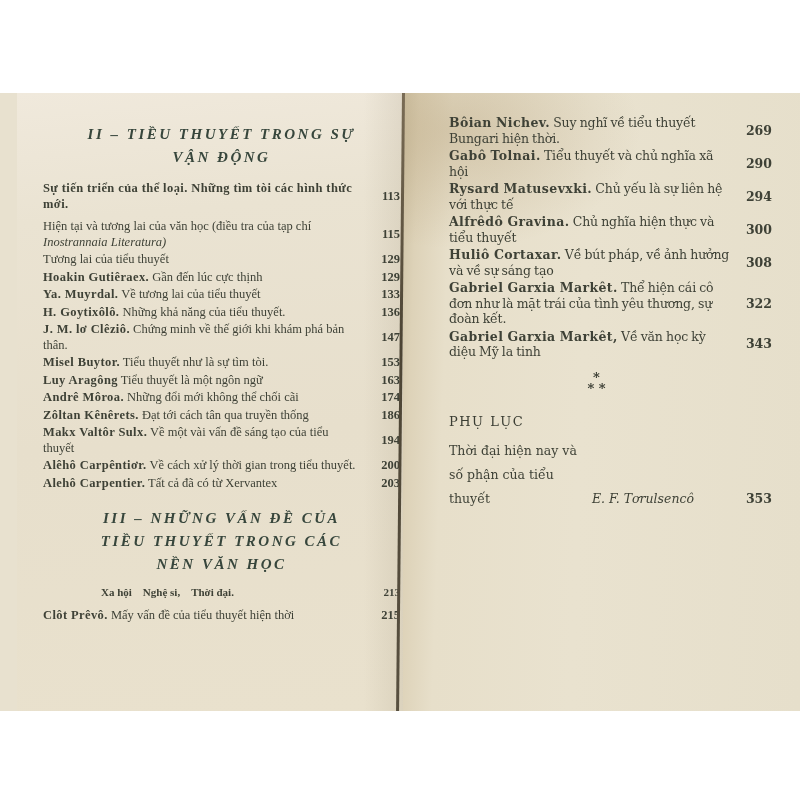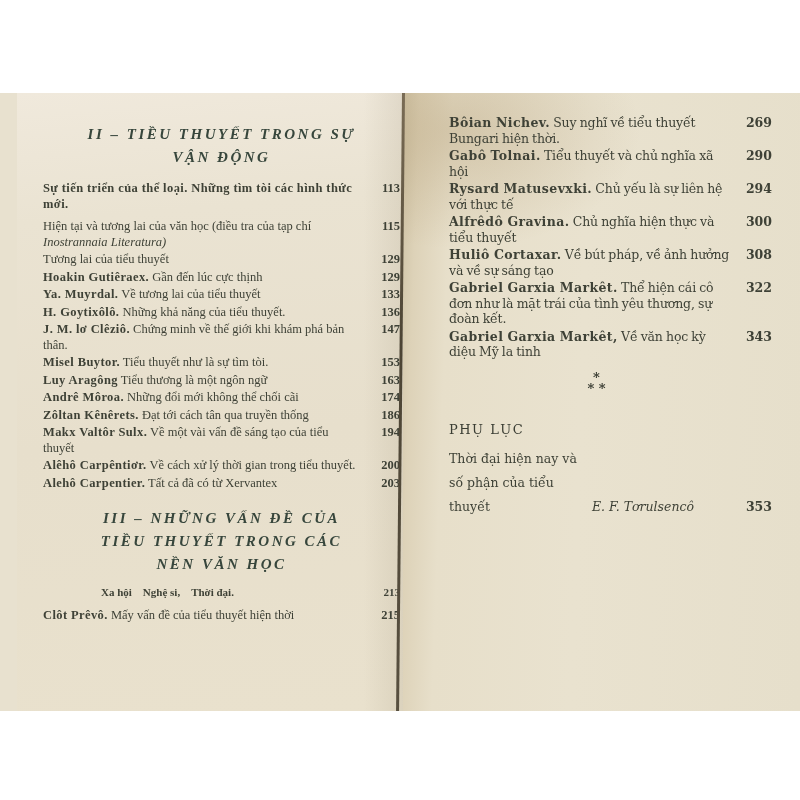--- a/index.html
+++ b/index.html
@@ -30,37 +30,37 @@
     background:linear-gradient(180deg,#7a6c55,#4c4434 40%,#585040);
     transform:rotate(0.55deg);transform-origin:50% 0;
   }
   .sec-head{
     text-align:center;font-weight:bold;font-style:italic;
     font-size:15px;line-height:23px;letter-spacing:2.5px;color:#37463c;
     margin-bottom:12px;
   }
   .sec-head.third{margin-top:16px;margin-bottom:8px;}
   .entry{
-    display:flex;align-items:flex-start;margin-bottom:2px;
+    display:flex;align-items:center;margin-bottom:2px;
     font-size:12.5px;line-height:15.5px;color:#3e4136;
   }
   .entry .t{flex:1;padding-right:8px;}
   .entry .num{width:34px;flex:none;text-align:right;font-weight:bold;}
   .entry.gap{margin-top:7px;}
   b.author{font-weight:bold;letter-spacing:0.4px;}
   i.jrnl{font-style:italic;margin-top:8px;}
   .subrow{
     display:flex;align-items:flex-end;font-weight:bold;
     font-size:11px;line-height:17px;margin:5px 0 7px;
   }
   .subrow .t{flex:1;padding-left:58px;}
   .subrow .num{width:34px;text-align:right;}
   .rp .entry .t{letter-spacing:-0.15px;word-spacing:-0.6px;}
   .stars{text-align:center;font-weight:bold;font-size:13px;line-height:11px;margin:12px 28px 4px 0;color:#34372d;}
-  .phu-luc{font-size:13px;letter-spacing:1.5px;margin:28px 0 10px;color:#3a3d33;}
+  .phu-luc{font-size:13px;letter-spacing:1.5px;margin:20px 0 10px;color:#3a3d33;}
   .appendix{display:flex;align-items:flex-end;font-size:12.5px;line-height:24px;}
   .ap-text{width:200px;}
   .ap-author{flex:1;text-align:right;font-style:italic;padding-right:16px;white-space:nowrap;}
   .appendix .num{width:34px;flex:none;text-align:right;font-weight:bold;margin-left:28px;}
 </style>
 </head>
 <body>
 
 <div class="photo">
 
@@ -97,21 +97,21 @@
     </div>
     <div class="entry">
       <span class="t"><b class="author">J. M. lơ Clêziô.</b><span> Chứng minh về thế giới khi khám phá bản thân.</span></span>
       <span class="num">147</span>
     </div>
     <div class="entry">
       <span class="t"><b class="author">Misel Buytor.</b><span> Tiểu thuyết như là sự tìm tòi.</span></span>
       <span class="num">153</span>
     </div>
     <div class="entry">
-      <span class="t"><b class="author">Luy Aragông</b><span> Tiểu thương là một ngôn ngữ</span></span>
+      <span class="t"><b class="author">Luy Aragông</b><span> Tiểu thuyết là một ngôn ngữ</span></span>
       <span class="num">163</span>
     </div>
     <div class="entry">
       <span class="t"><b class="author">Andrê Môroa.</b><span> Những đổi mới không thể chối cãi</span></span>
       <span class="num">174</span>
     </div>
     <div class="entry">
       <span class="t"><b class="author">Zôltan Kênêrets.</b><span> Đạt tới cách tân qua truyền thống</span></span>
       <span class="num">186</span>
     </div>

